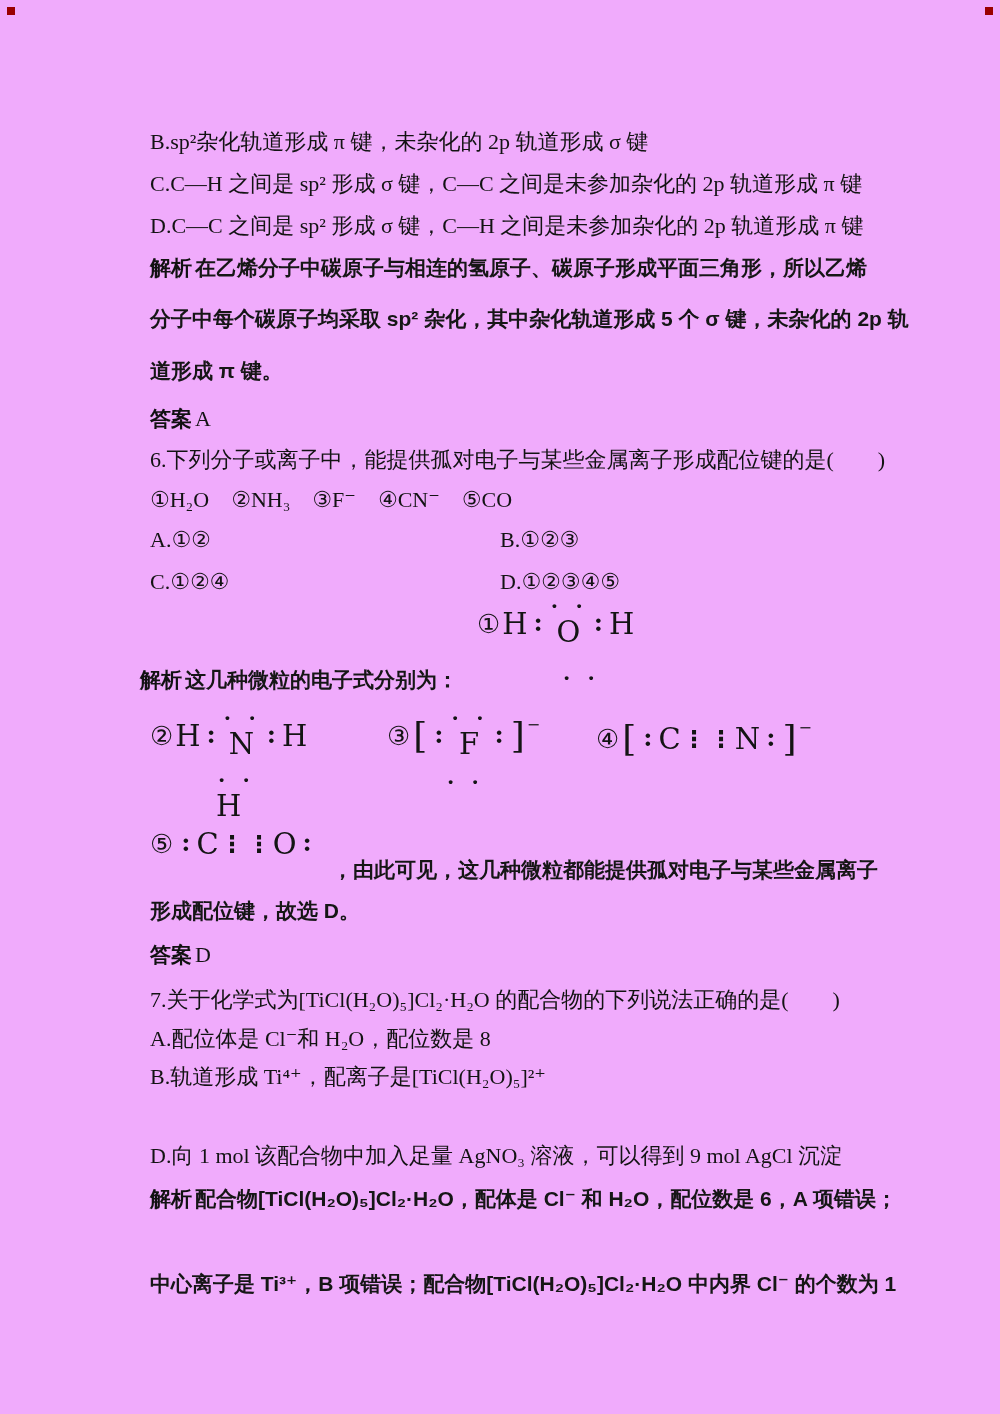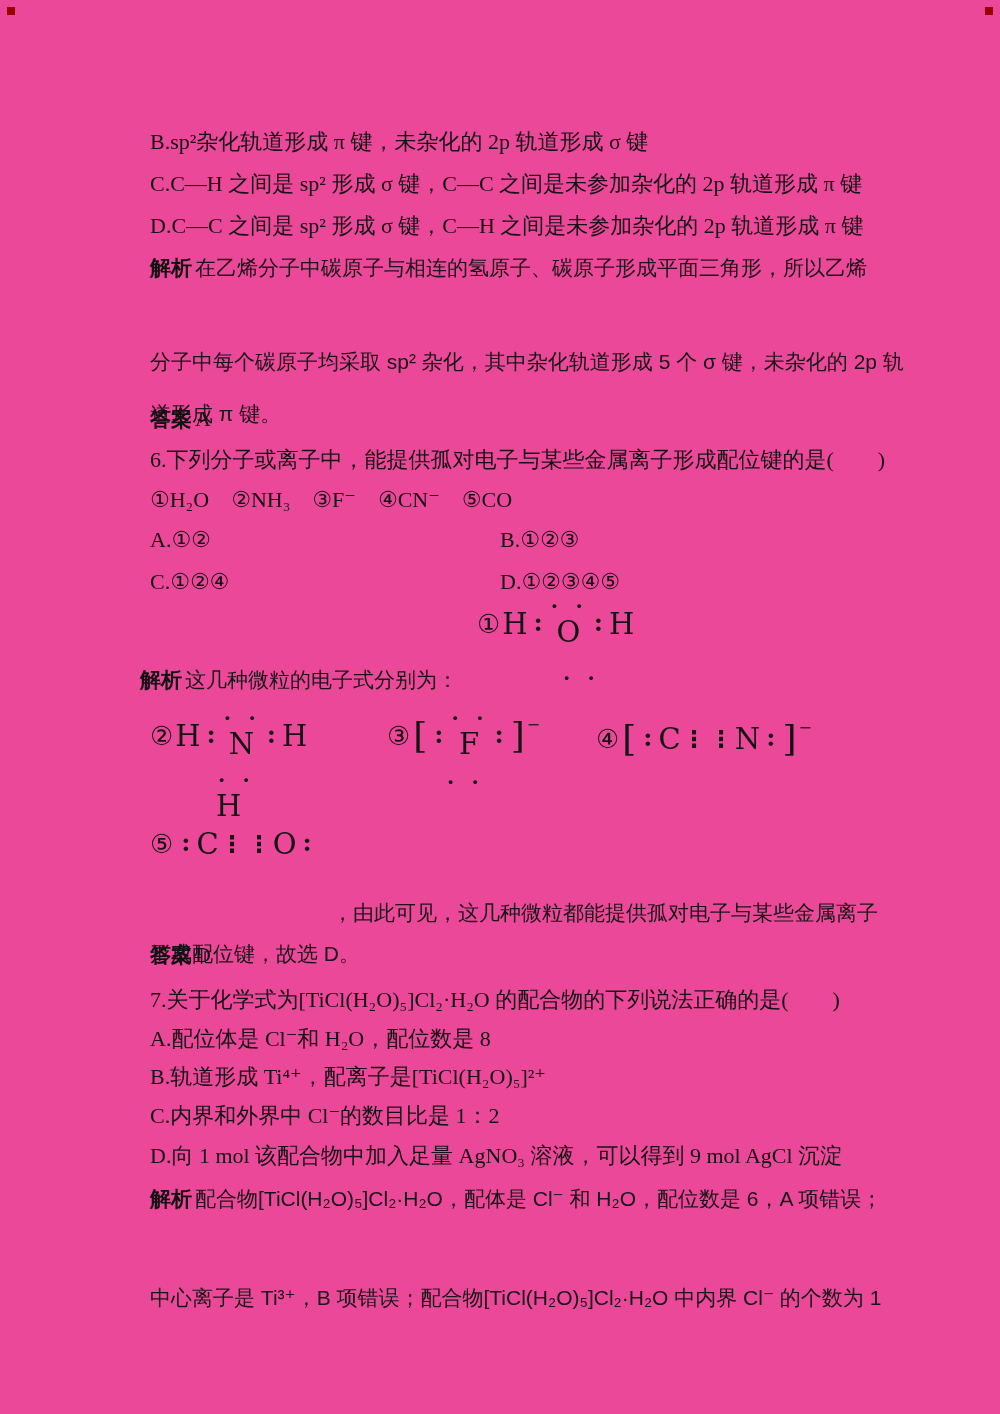--- a/index.html
+++ b/index.html
@@ -1,20 +1,20 @@
 <!DOCTYPE html>
 <html><head>
 <meta charset="utf-8">
 <style>
   html,body{margin:0;padding:0;background:#ffffff;}
-  .page{position:relative;width:1000px;height:1414px;background:#ec4899;overflow:hidden;
+  .page{position:relative;width:1000px;height:1414px;background:#f0abfc;overflow:hidden;
         color:#111;}
   .abs{position:absolute;white-space:nowrap;}
   .ser{font-family:"Liberation Serif","DejaVu Serif","DejaVu Sans",serif;font-size:22px;color:#131313;}
-  .ana{font-family:"Liberation Sans","DejaVu Sans",sans-serif;font-size:21px;font-weight:400;color:#161616;margin-top:43px;}
+  .ana{font-family:"Liberation Sans","DejaVu Sans",sans-serif;font-size:21px;font-weight:700;color:#161616;}
   .lbl{font-family:"Liberation Sans","DejaVu Sans",sans-serif;font-size:21px;font-weight:700;color:#111;margin-right:3px;}
   .ansval{font-family:"Liberation Serif","DejaVu Serif","DejaVu Sans",serif;font-size:22px;font-weight:400;color:#131313;}
   .marker{position:absolute;width:8px;height:8px;background:#990000;}
   
   .lewis{position:absolute;font-family:"DejaVu Serif","DejaVu Sans",serif;color:#141414;}
   .lw-row{display:flex;align-items:center;}
   .atomcol{display:inline-flex;flex-direction:column;align-items:center;gap:4px;}
   .atom{font-size:29px;line-height:32px;}
   .circ{font-family:"DejaVu Sans",sans-serif;font-size:26px;line-height:30px;margin-right:2px;font-weight:400;}
   .bond{font-size:25px;font-weight:700;margin:0 6px;position:relative;top:-2px;}
@@ -134,21 +134,20 @@
   <div class="abs ana" style="left:150px;top:897px;">形成配位键，故选 D。</div>
   <div class="abs ana" style="left:332px;top:856px;">，由此可见，这几种微粒都能提供孤对电子与某些金属离子</div>
 
   <div class="abs" style="left:150px;top:941px;">
     <span class="lbl">答案</span><span class="ansval">D</span>
   </div>
 
   <div class="abs ser" style="left:150px;top:985px;">7.关于化学式为[TiCl(H₂O)₅]Cl₂·H₂O 的配合物的下列说法正确的是(　　)</div>
   <div class="abs ser" style="left:150px;top:1024px;">A.配位体是 Cl⁻和 H₂O，配位数是 8</div>
   <div class="abs ser" style="left:150px;top:1062px;">B.轨道形成 Ti⁴⁺，配离子是[TiCl(H₂O)₅]²⁺</div>
-  <div class="abs ser" style="left:150px;top:1101px;">C.内界和外界中 Cl⁻的数目比是 1：2</div>
   <div class="abs ser" style="left:150px;top:1141px;">D.向 1 mol 该配合物中加入足量 AgNO₃ 溶液，可以得到 9 mol AgCl 沉淀</div>
 
   <div class="abs" style="left:150px;top:1185px;">
     <span class="lbl">解析</span><span class="ana">配合物[TiCl(H₂O)₅]Cl₂·H₂O，配体是 Cl⁻ 和 H₂O，配位数是 6，A 项错误；</span>
   </div>
-  <div class="abs ana" style="left:150px;top:1241px;text-align:right;">中心离子是 Ti³⁺，B 项错误；配合物[TiCl(H₂O)₅]Cl₂·H₂O 中内界 Cl⁻ 的个数为 1</div>
+  <div class="abs ana" style="left:150px;top:1270px;text-align:right;">中心离子是 Ti³⁺，B 项错误；配合物[TiCl(H₂O)₅]Cl₂·H₂O 中内界 Cl⁻ 的个数为 1</div>
 
 </div>
 
 </body></html>

